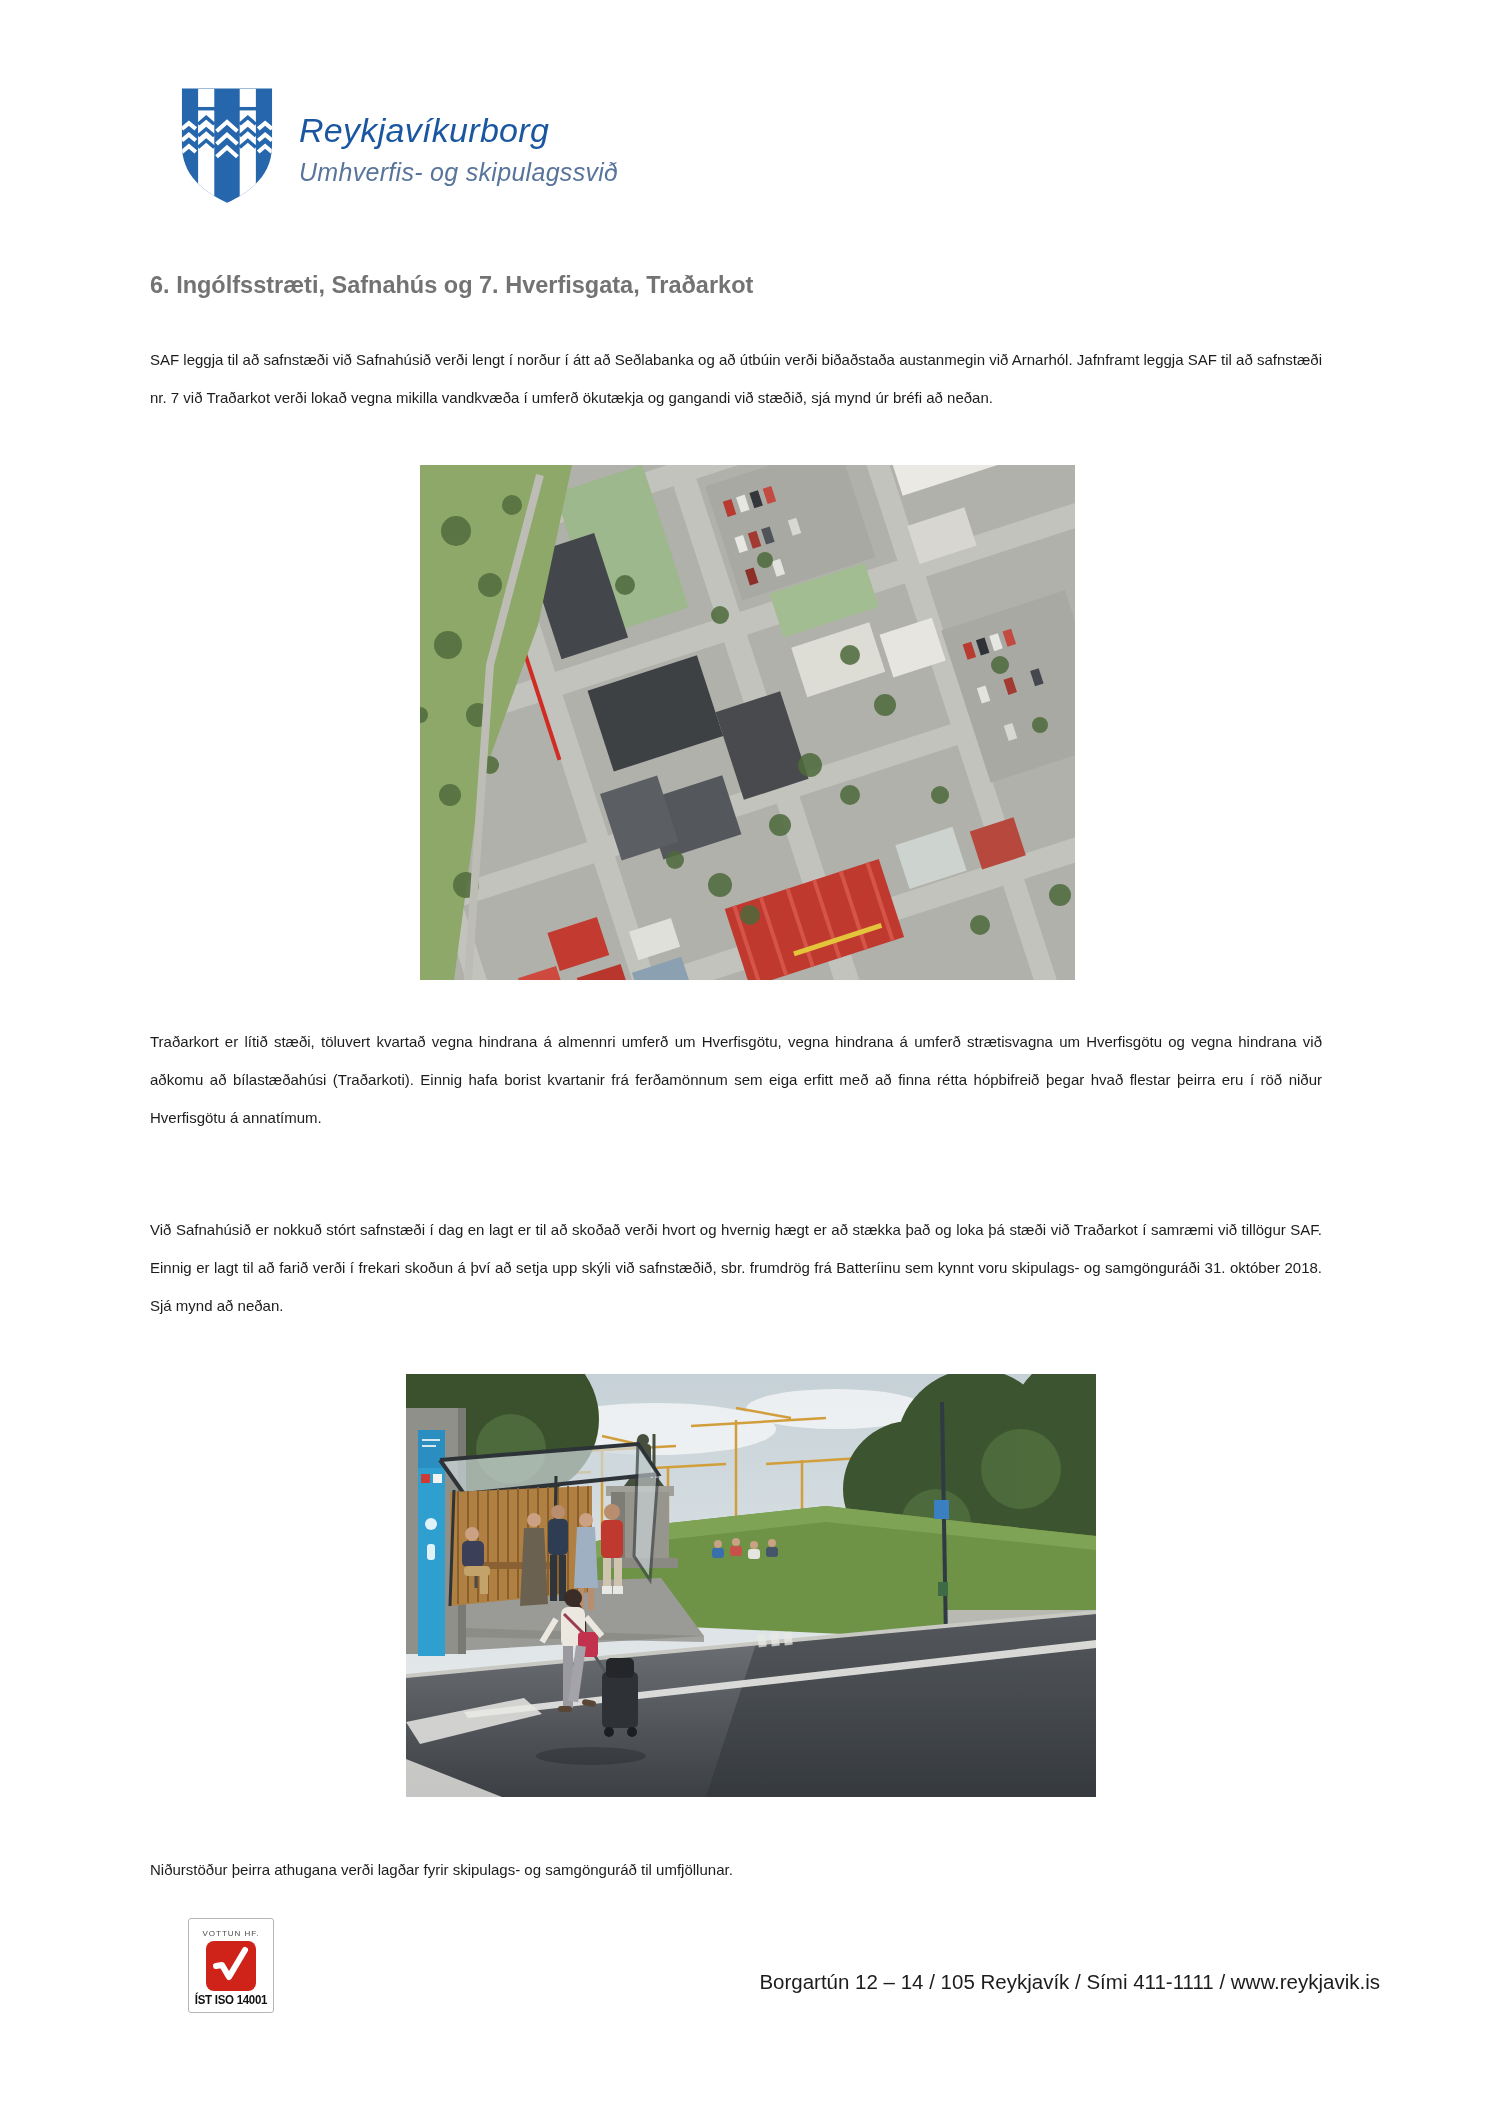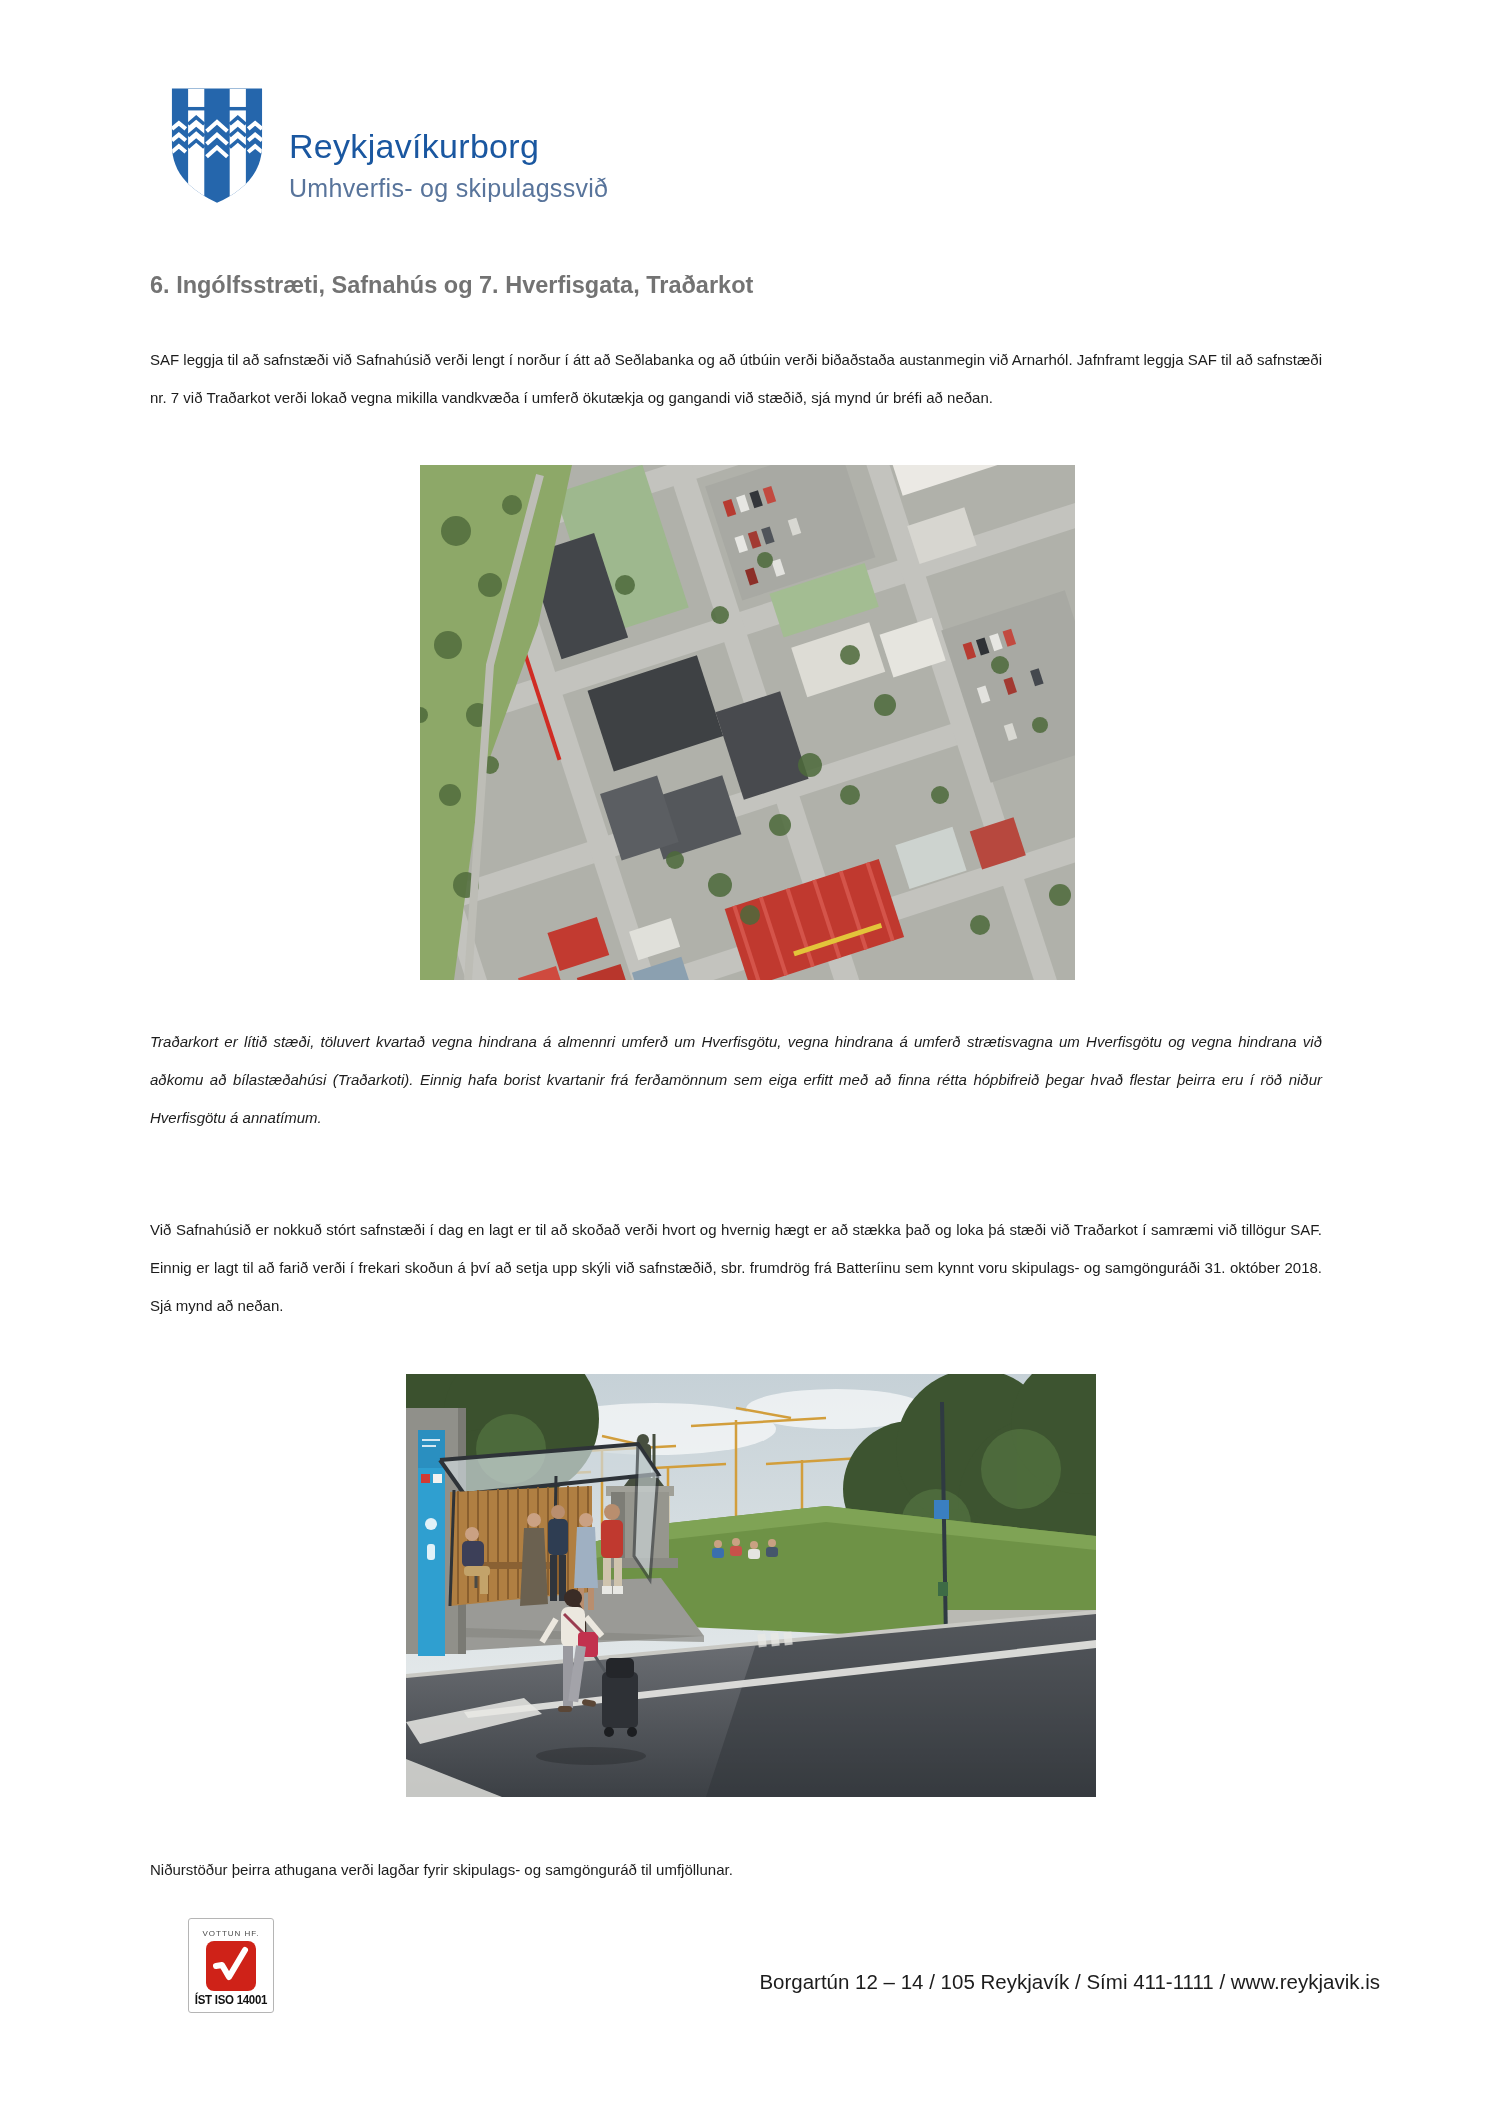--- a/index.html
+++ b/index.html
@@ -3,31 +3,31 @@
 <meta charset="utf-8">
 <style>
   html,body{margin:0;padding:0;}
   body{
     width:1500px;height:2122px;position:relative;background:#ffffff;
     font-family:"Liberation Sans",sans-serif;color:#1a1a1a;overflow:hidden;
   }
   .abs{position:absolute;}
 
   
-  .brand{left:165px;top:85px;display:flex;align-items:flex-end;}
+  .brand{left:175px;top:85px;display:flex;align-items:center;font-style:italic;}
   .brand-shield{width:104px;height:118px;flex:0 0 auto;}
   .brand-text{margin-left:20px;padding-top:10px;}
   .brand-name{font-size:34px;color:#1a57a0;letter-spacing:.3px;line-height:36px;}
   .brand-dept{font-size:25px;color:#58749b;letter-spacing:.3px;margin-top:10px;}
 
   
   .doc-heading{left:150px;top:272px;width:1172px;font-size:23.5px;font-weight:700;color:#737373;}
   .para{left:150px;width:1172px;font-size:15px;line-height:38px;text-align:justify;color:#1c1c1c;}
   .para.p1{top:326px;}
-  .para.p2{top:1008px;font-style:italic;}
+  .para.p2{top:1008px;}
   .para.p3{top:1196px;}
   .para.closing{top:1836px;text-align:left;}
 
   
   .photo{overflow:hidden;background:#cfcfca;}
   .photo svg{display:block;width:100%;height:100%;}
   .photo-aerial{left:420px;top:465px;width:655px;height:515px;}
   .photo-shelter{left:406px;top:1374px;width:690px;height:423px;}
 
   

